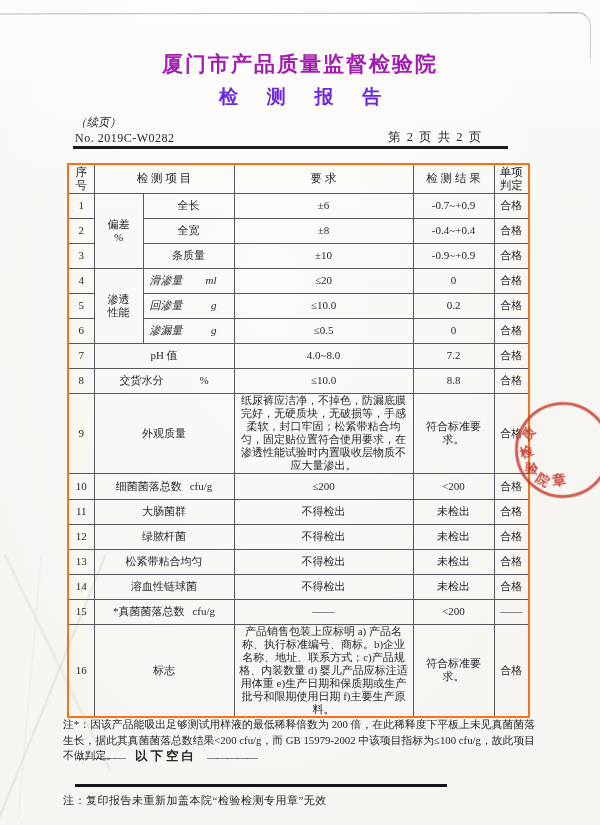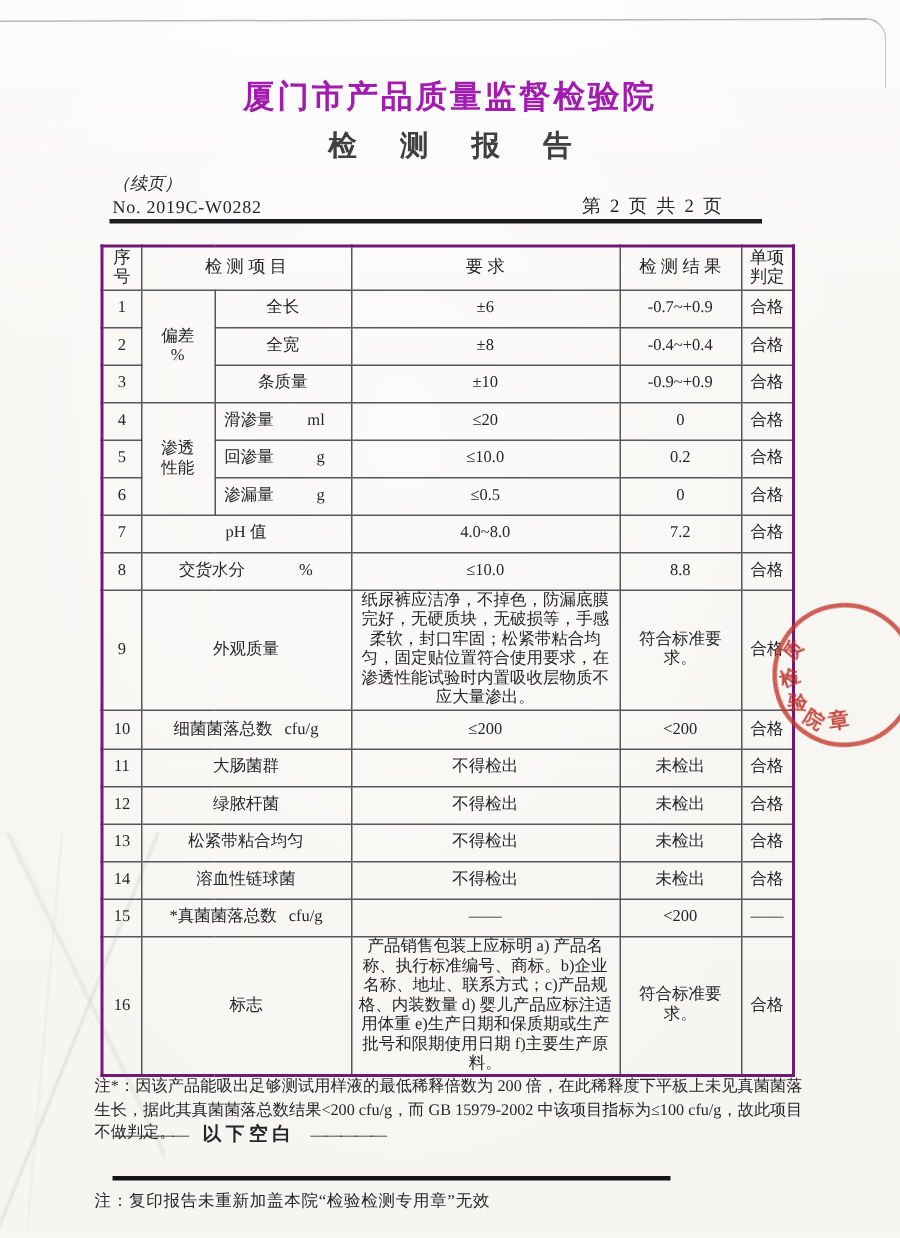--- a/index.html
+++ b/index.html
@@ -21,35 +21,35 @@
     border-top:1px solid #b9b9bd;border-right:1px solid #cacace;border-top-right-radius:14px;}
   .crease{position:absolute;left:0;top:555px;width:110px;height:265px;opacity:.6;pointer-events:none;
     background:
       linear-gradient(112deg, transparent 47.6%, rgba(170,168,160,.38) 48.6%, transparent 49.6%),
       linear-gradient(64deg, transparent 55%, rgba(170,168,160,.30) 56%, transparent 57.4%),
       linear-gradient(95deg, transparent 30%, rgba(180,178,170,.22) 31%, transparent 32.2%);}
 
   .org-title{position:absolute;top:50px;left:0;width:100%;text-align:center;
     font-size:21px;font-weight:bold;letter-spacing:2px;color:#a21caf;}
   .report-title{position:absolute;top:84px;left:0;width:100%;text-align:center;
-    font-size:19px;font-weight:bold;letter-spacing:12px;text-indent:12px;color:#404040;}
+    font-size:19px;font-weight:bold;letter-spacing:12px;text-indent:12px;color:#6d28d9;}
   .continuation{position:absolute;top:115px;left:75px;font-size:11.5px;font-style:italic;}
   .report-no{position:absolute;top:131px;left:75px;font-size:12px;letter-spacing:.5px;}
   .page-ind{position:absolute;top:129px;left:388px;font-size:12.5px;letter-spacing:1.5px;}
   .rule-top{position:absolute;top:146px;left:73px;width:435px;height:2.5px;background:#1c1c20;}
 
   .tbl-wrap{position:absolute;top:163px;left:67px;}
-  table.report{border-collapse:collapse;table-layout:fixed;width:461px;border:2px solid #701a75;}
+  table.report{border-collapse:collapse;table-layout:fixed;width:461px;border:2px solid #f97316;}
   .report td,.report th{border:1px solid #56565c;font-weight:normal;font-size:11px;
     padding:0 3px;text-align:center;vertical-align:middle;overflow:hidden;line-height:13px;}
   .report th{font-size:11.5px;}
   .hdr2{display:block;line-height:13px;}
   .c-left{text-align:left;padding-left:6px;}
   .c-just{text-align:justify;font-size:10.5px;line-height:14.8px;padding:3px 6px;}
-  .iu{display:flex;justify-content:space-between;align-items:center;padding:0 14px 0 3px;}
+  .iu{display:flex;justify-content:space-between;align-items:center;padding:0 14px 0 3px;font-style:italic;}
   .iu2 .u{margin-left:36px;}
   .gap .u{margin-left:8px;}
   .v-top{vertical-align:top;padding-top:16px;}
 
   .note1{position:absolute;top:717px;left:63px;width:472px;font-size:10.8px;line-height:15.5px;text-align:justify;}
   .blank-row{position:absolute;top:748px;left:75px;display:flex;align-items:center;font-size:11px;}
   .blank-row .dash{letter-spacing:-1px;color:#2a2a2e;}
   .blank-label{font-weight:bold;font-size:12.5px;letter-spacing:3px;margin:0 10px;}
   .rule-bottom{position:absolute;top:784px;left:75px;width:372px;height:2.5px;background:#141418;}
   .copy-note{position:absolute;top:793px;left:63px;font-size:11px;letter-spacing:.5px;}

